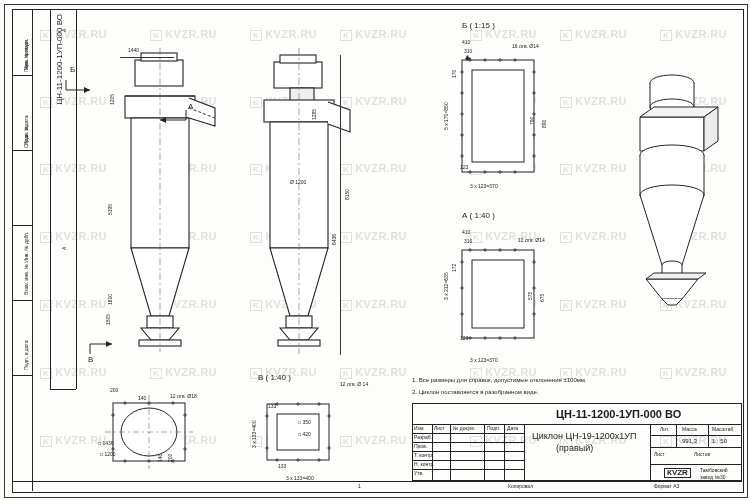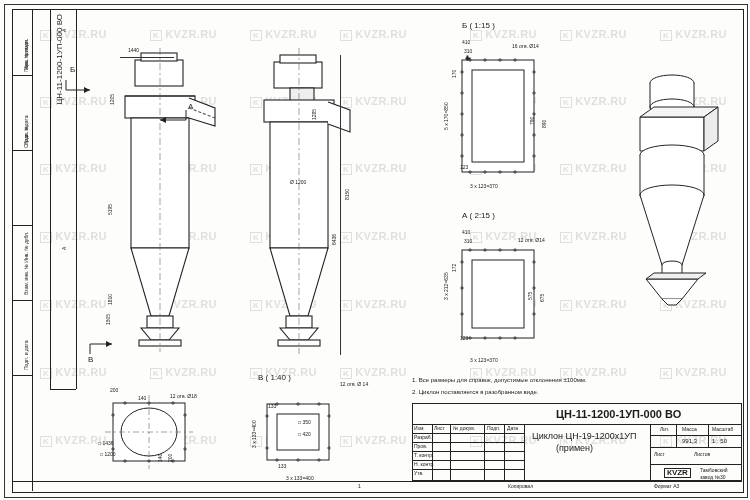--- a/index.html
+++ b/index.html
@@ -211,21 +211,21 @@
   <div class="txt" style="left:462px;top:40px;">410</div>
   <div class="txt" style="left:464px;top:49px;">310</div>
   <div class="txt" style="left:512px;top:44px;">16 отв. Ø14</div>
   <div class="txt rot90" style="left:452px;top:78px;">170</div>
   <div class="txt rot90" style="left:444px;top:130px;">5 x 170=850</div>
   <div class="txt rot90" style="left:530px;top:125px;">790</div>
   <div class="txt rot90" style="left:542px;top:128px;">890</div>
   <div class="txt" style="left:460px;top:165px;">123</div>
   <div class="txt" style="left:470px;top:184px;">3 x 123=370</div>
 
-  <div class="txt s8" style="left:462px;top:212px;">А ( 2:15 )</div>
+  <div class="txt s8" style="left:462px;top:212px;">А ( 1:40 )</div>
   <svg width="140" height="130" style="left:440px;top:228px;">
     <g stroke="#222" fill="none" stroke-width="1">
       <rect x="22" y="22" width="72" height="88" fill="#fff"></rect>
       <rect x="32" y="32" width="52" height="68" fill="#fff"></rect>
     </g>
     <g stroke="#333" stroke-width=".8">
       <path d="M30 20 l0 4 M28 22 l4 0"></path>
         <path d="M45 20 l0 4 M43 22 l4 0"></path>
       <path d="M60 20 l0 4 M58 22 l4 0"></path>
         <path d="M75 20 l0 4 M73 22 l4 0"></path>
@@ -358,21 +358,21 @@
   <div class="txt" style="left:487px;top:426px;">Подп.</div>
   <div class="txt" style="left:507px;top:426px;">Дата</div>
 
   <div class="txt" style="left:414px;top:435px;">Разраб.</div>
   <div class="txt" style="left:414px;top:444px;">Пров.</div>
   <div class="txt" style="left:414px;top:453px;">Т. контр.</div>
   <div class="txt" style="left:414px;top:462px;">Н. контр.</div>
   <div class="txt" style="left:414px;top:471px;">Утв.</div>
 
   <div class="txt s9" style="left:532px;top:432px;">Циклон ЦН-19-1200х1УП</div>
-  <div class="txt s9" style="left:556px;top:444px;">(примен)</div>
+  <div class="txt s9" style="left:556px;top:444px;">(правый)</div>
 
   <div class="txt" style="left:660px;top:427px;">Лит.</div>
   <div class="txt" style="left:682px;top:427px;">Масса</div>
   <div class="txt" style="left:712px;top:427px;">Масштаб</div>
   <div class="txt s6" style="left:682px;top:438px;">991,3</div>
   <div class="txt s6" style="left:712px;top:438px;">1 : 50</div>
   <div class="txt" style="left:654px;top:452px;">Лист</div>
   <div class="txt" style="left:694px;top:452px;">Листов</div>
 
   <div class="txt s8" style="left:664px;top:468px;border:1px solid #222;padding:0 2px;font-weight:bold;">КVZR</div>

